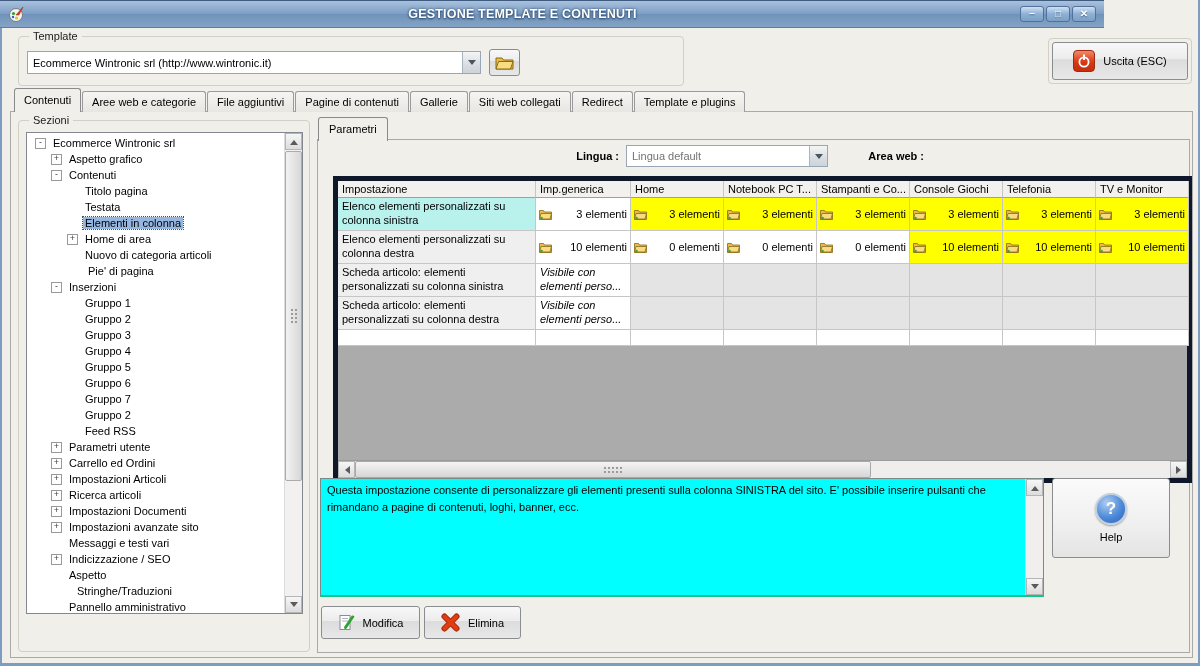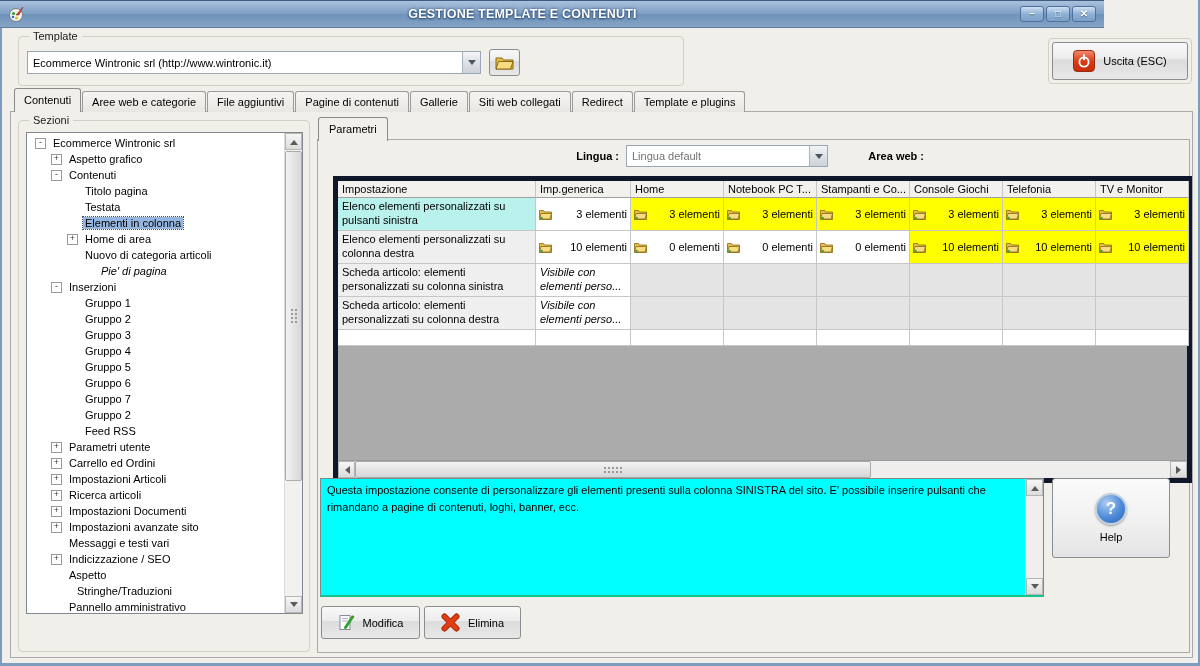--- a/index.html
+++ b/index.html
@@ -177,21 +177,21 @@
           <span class="tlabel sel">Elementi in colonna</span>
         </div>
         <div class="trow" style="padding-left: 40px;">
           <span class="exp">+</span>
           <span class="tlabel">Home di area</span>
         </div>
         <div class="trow" style="padding-left: 40px;">
           <span class="noexp"></span>
           <span class="tlabel">Nuovo di categoria articoli</span>
         </div>
-        <div class="trow" style="padding-left: 56px; font-style: italic;">
+        <div class="trow" style="padding-left: 43px;">
           <span class="noexp"></span>
           <span class="tlabel">Pie' di pagina</span>
         </div>
         <div class="trow" style="padding-left: 24px;">
           <span class="exp">-</span>
           <span class="tlabel">Inserzioni</span>
         </div>
         <div class="trow" style="padding-left: 40px;">
           <span class="noexp"></span>
           <span class="tlabel">Gruppo 1</span>
@@ -298,21 +298,21 @@
           <div class="gcell" style="width: 198px;">Impostazione</div>
           <div class="gcell" style="width: 95px;">Imp.generica</div>
           <div class="gcell" style="width: 93px;">Home</div>
           <div class="gcell" style="width: 93px;">Notebook  PC T...</div>
           <div class="gcell" style="width: 93px;">Stampanti e Co...</div>
           <div class="gcell" style="width: 93px;">Console Giochi</div>
           <div class="gcell" style="width: 93px;">Telefonia</div>
           <div class="gcell" style="width: 93px;">TV e Monitor</div>
         </div>
         <div class="grow drow">
-          <div class="gcell rowlabel cyan" style="width: 198px;">Elenco elementi personalizzati su pulsanti sinistra</div>
+          <div class="gcell rowlabel cyan" style="width: 198px;">Elenco elementi personalizzati su colonna sinistra</div>
           <div class="gcell vcell" style="width: 95px;">
             <span class="icon-box">
               <svg width="13" height="11" viewBox="0 0 13 11">
                 <path d="M0.5 1.5 h4 l1 1.5 h7 v7.5 h-12 Z" fill="#e8bc4a" stroke="#8a6a14" stroke-width="0.8"></path>
                 <path d="M2 4.5 h10.5 l-1.5 5.5 h-10.5 Z" fill="#f7dc82" stroke="#8a6a14" stroke-width="0.8"></path>
                 <circle cx="2.5" cy="9" r="1.3" fill="#3aa33a"></circle>
               </svg>
             </span>
             <span class="vtext">3 elementi</span>
           </div>

